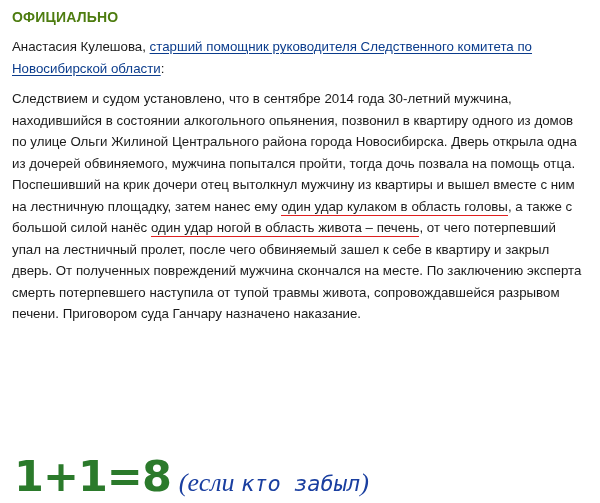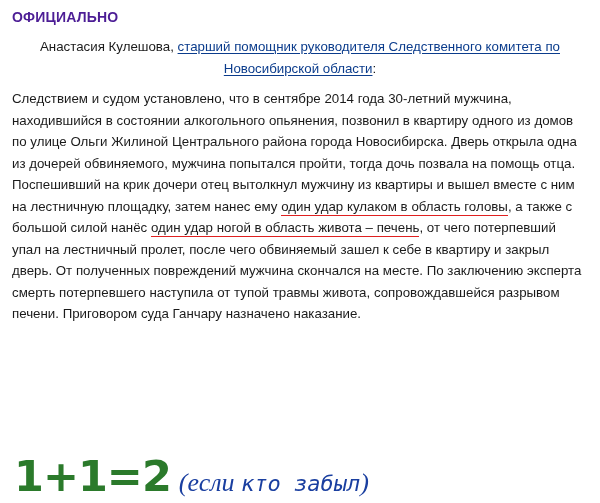--- a/index.html
+++ b/index.html
@@ -17,35 +17,34 @@
   .page {
     width: 600px;
     height: 503px;
     position: relative;
     box-sizing: border-box;
     padding: 6px 12px 0 12px;
   }
   .heading {
     font-size: 14px;
     font-weight: bold;
-    color: #4c1d95;
+    color: #4d7c0f;
     letter-spacing: 0.2px;
     margin: 2px 0 10px 0;
     line-height: 18px;
   }
   .para {
     font-size: 13.3px;
     line-height: 21.5px;
     color: #1b1b1b;
     margin: 0 0 10px 0;
     text-align: left;
   }
   .para.tight {
     margin-bottom: 9px;
-    text-align: center;
   }
   .link-underline {
     color: #0b3c8c;
     text-decoration: underline;
     text-decoration-color: #0b3c8c;
     text-underline-offset: 2px;
   }
   .redline {
     border-bottom: 1.6px solid #e02020;
     padding-bottom: 1px;
@@ -90,16 +89,16 @@
   <p class="para tight">
     <span>Анастасия Кулешова, </span><span class="link-underline">старший помощник руководителя Следственного комитета по Новосибирской области</span><span>:</span>
   </p>
 
 
   <p class="para">
     <span>Следствием и судом установлено, что в сентябре 2014 года 30-летний мужчина, находившийся в состоянии алкогольного опьянения, позвонил в квартиру одного из домов по улице Ольги Жилиной Центрального района города Новосибирска. Дверь открыла одна из дочерей обвиняемого, мужчина попытался пройти, тогда дочь позвала на помощь отца. Поспешивший на крик дочери отец вытолкнул мужчину из квартиры и вышел вместе с ним на лестничную площадку, затем нанес ему </span><span class="redline">один удар кулаком в область головы</span><span>, а также с большой силой нанёс </span><span class="redline">один удар ногой в область живота – печень</span><span>, от чего потерпевший упал на лестничный пролет, после чего обвиняемый зашел к себе в квартиру и закрыл дверь. От полученных повреждений мужчина скончался на месте. По заключению эксперта смерть потерпевшего наступила от тупой травмы живота, сопровождавшейся разрывом печени. Приговором суда Ганчару назначено наказание.</span>
   </p>
 
   <div class="meme">
-    <span class="meme-eq">1+1=2</span><span class="meme-note"><span>(если </span><span class="mono">кто забыл</span><span>)</span></span>
+    <span class="meme-eq">1+1=8</span><span class="meme-note"><span>(если </span><span class="mono">кто забыл</span><span>)</span></span>
   </div>
 
 </div>
 
 </body></html>

